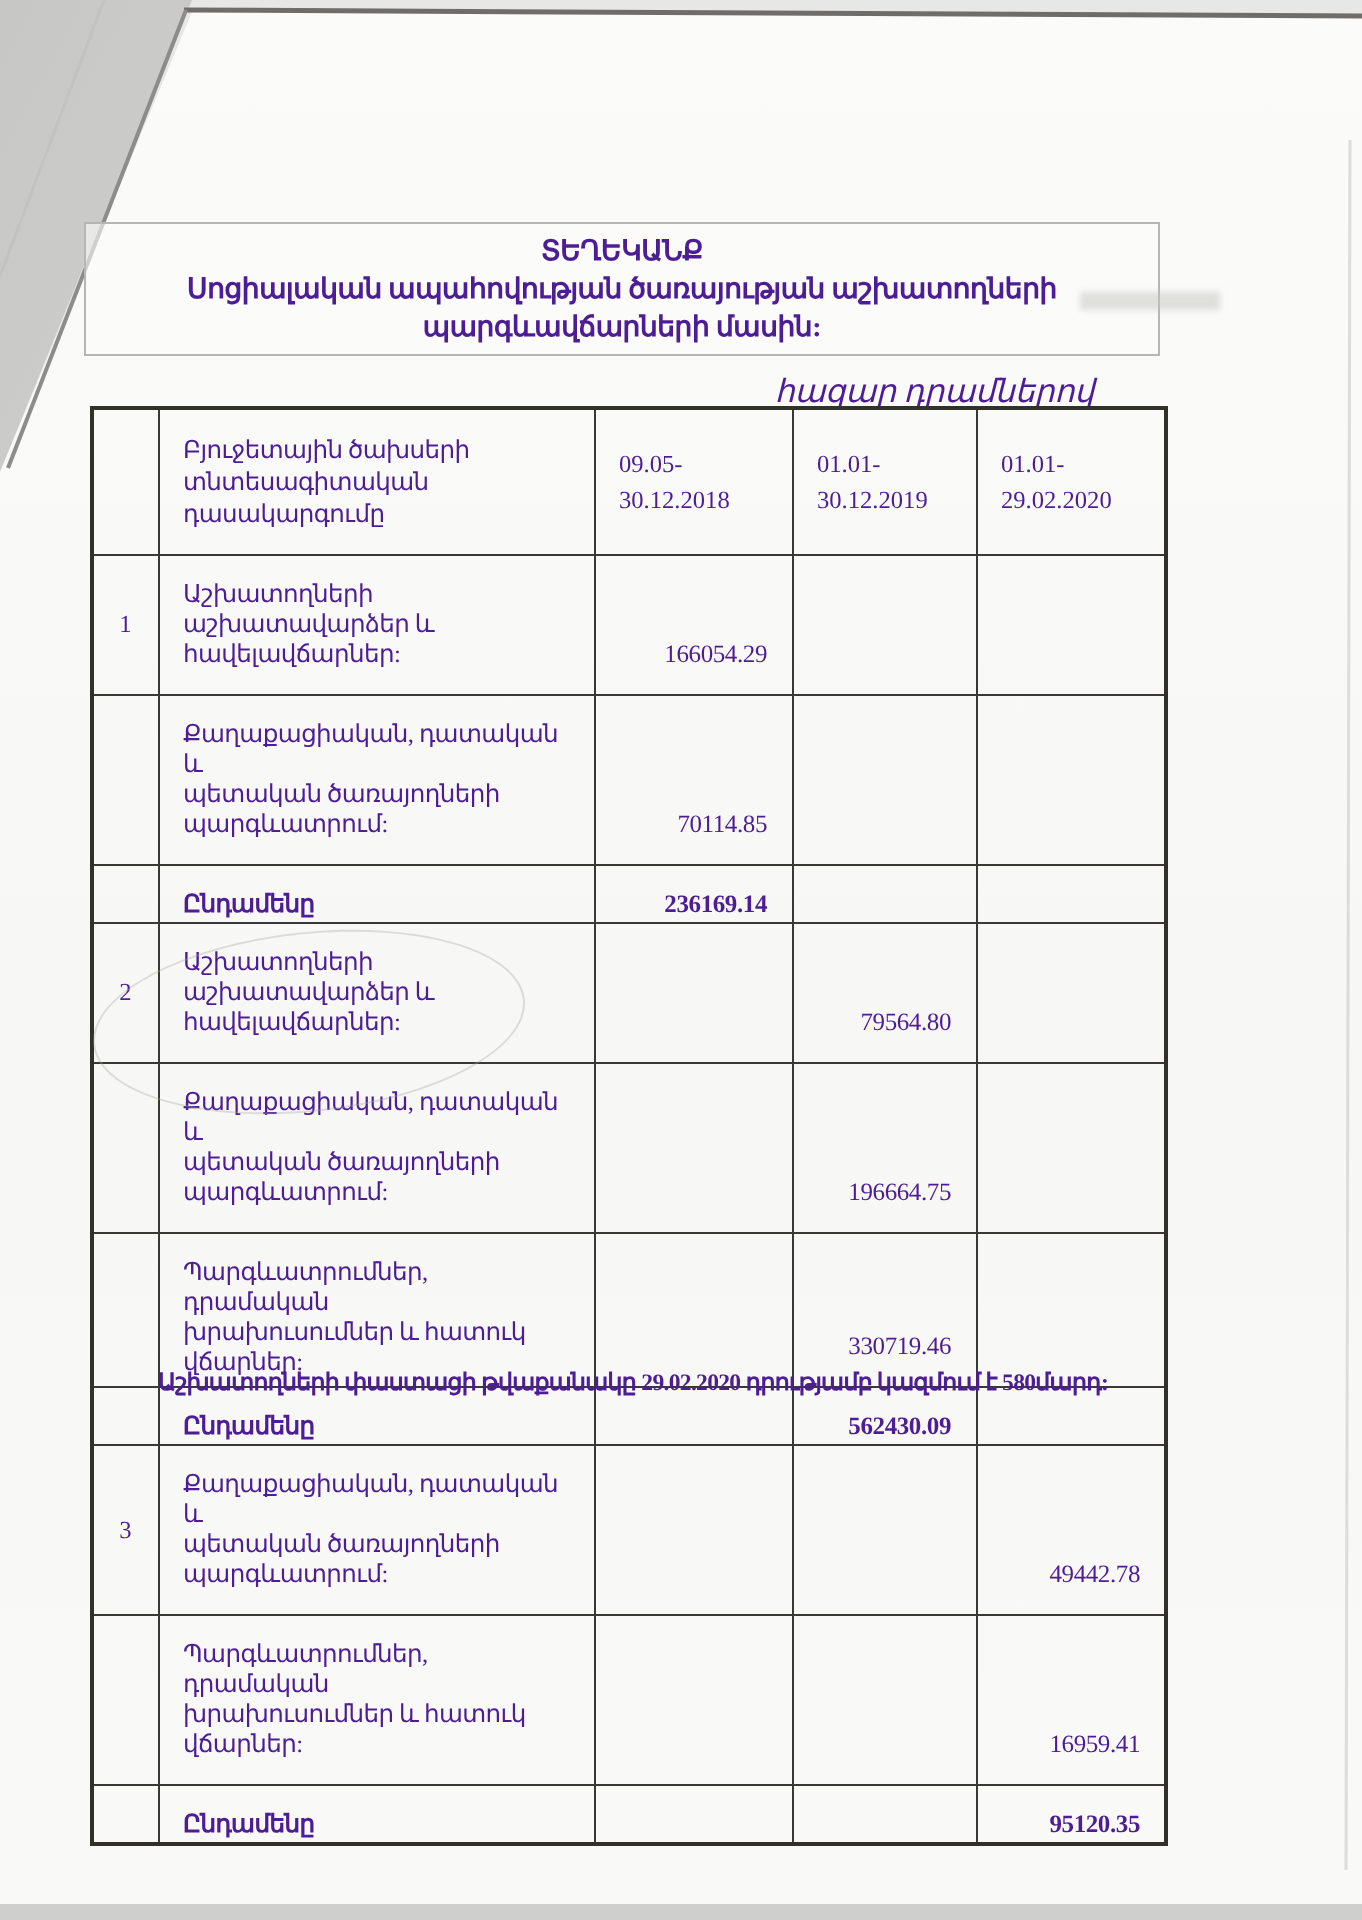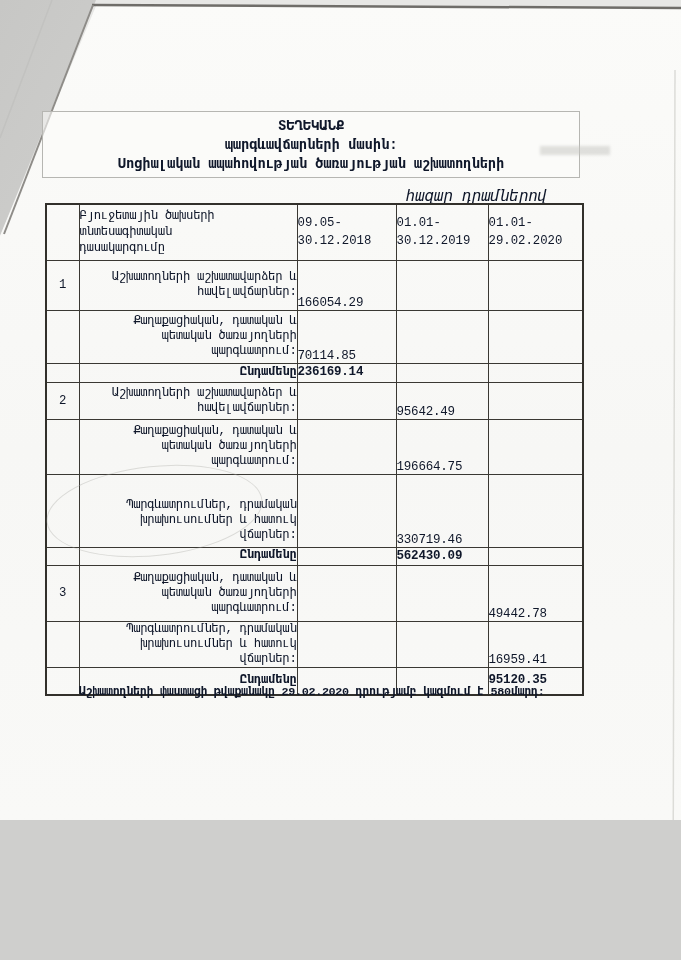--- a/index.html
+++ b/index.html
@@ -1,20 +1,20 @@
 <!DOCTYPE html>
 <html><head>
 <meta charset="utf-8">
 <style>
   html,body{margin:0;padding:0;background:#cfcfcd;}
   .scene{
-    position:relative;width:681px;height:820px;overflow:hidden;
+    position:relative;width:681px;height:952px;overflow:hidden;
     background:#e7e7e5;
-    font-family:Liberation Mono, monospace;
-    color:#0f172a;
+    font-family:Liberation Serif, serif;
+    color:#4c1d95;
   }
   
   .corner-shade{
     position:absolute;inset:0;z-index:0;
     background:linear-gradient(118deg,#c7c7c5 0%,#d8d8d6 45%,#e4e4e2 100%);
     clip-path:polygon(0 0,96px 0,0 236px);
   }
   
   .paper{
     position:absolute;inset:0;z-index:1;
@@ -38,21 +38,21 @@
   }
 
   table.report{
     position:absolute;left:45px;top:203px;width:537px;
     border-collapse:collapse;table-layout:fixed;
     font-size:12.3px;
   }
   table.report{border:2.2px solid #32302b;}
   table.report td,table.report th{
     border:1.5px solid #3a3833;
-    padding:0;overflow:hidden;
+    padding:12px;overflow:hidden;
     font-weight:normal;
   }
   col.c-num{width:33px;}
   col.c-label{width:218px;}
   col.c-p1{width:99px;}
   col.c-p2{width:92px;}
   col.c-p3{width:95px;}
 
   tr.hdr{height:56px;}
   tr.h50{height:50px;} tr.h53{height:53px;} tr.h19{height:19px;}
@@ -63,26 +63,26 @@
   th.classification{
     text-align:left;vertical-align:middle;padding-left:6px;
     font-weight:bold;white-space:pre-line;line-height:16px;letter-spacing:-0.3px;
   }
   th.period{
     text-align:left;vertical-align:middle;font-weight:bold;
     white-space:pre-line;line-height:18px;
   }
   td.cell-num{text-align:center;vertical-align:middle;}
   td.cell-label{
-    text-align:right;vertical-align:middle;padding:2px 4px 2px 6px;
+    text-align:left;vertical-align:middle;padding:2px 4px 2px 6px;
     white-space:pre-line;line-height:15px;letter-spacing:-0.3px;margin-left:10px;
   }
   td.cell-label.vb{vertical-align:bottom;padding-bottom:4px;}
   td.cell-val{
-    vertical-align:bottom;
+    text-align:right;vertical-align:bottom;
     padding:0 5px 3px 0;font-size:12.5px;letter-spacing:-0.2px;margin-left:12px;
   }
   tr.total td.cell-label,tr.total td.cell-val{
     font-weight:bold;vertical-align:middle;padding-bottom:1px;
   }
 
   .footer-note{
     position:absolute;left:79px;top:684px;width:560px;
     font-size:11.8px;font-weight:bold;letter-spacing:-0.35px;white-space:nowrap;
   }
@@ -111,22 +111,22 @@
     <line x1="92" y1="5" x2="681" y2="8" stroke="#6f6d69" stroke-width="2.5"></line>
     <line x1="93" y1="5" x2="4" y2="234" stroke="#8e8c88" stroke-width="2"></line>
     <line x1="52" y1="0" x2="0" y2="138" stroke="#c2c2c0" stroke-width="1.5"></line>
     <line x1="675" y1="70" x2="673" y2="935" stroke="#dcdcd8" stroke-width="1.5"></line>
   </svg>
 
   <div class="content">
 
     <div class="title-box">
       <div class="title-line">ՏԵՂԵԿԱՆՔ</div>
+      <div class="title-line">Սոցիալական ապահովության ծառայության աշխատողների</div>
       <div class="title-line">պարգևավճարների մասին:</div>
-      <div class="title-line">Սոցիալական ապահովության ծառայության աշխատողների</div>
     </div>
 
     <div class="ink-ghost"></div>
 
     <div class="units-note">հազար դրամներով</div>
 
     <table class="report">
       <colgroup>
         <col class="c-num">
           <col class="c-label">
@@ -171,21 +171,21 @@
           <td class="cell-label">Ընդամենը</td>
           <td class="cell-val">236169.14</td>
           <td class="cell-val"></td>
           <td class="cell-val"></td>
         </tr>
         <tr class="h37">
           <td class="cell-num">2</td>
           <td class="cell-label">Աշխատողների աշխատավարձեր և
 հավելավճարներ:</td>
           <td class="cell-val"></td>
-          <td class="cell-val">95642.49</td>
+          <td class="cell-val">79564.80</td>
           <td class="cell-val"></td>
         </tr>
         <tr class="h55">
           <td class="cell-num"></td>
           <td class="cell-label">Քաղաքացիական, դատական և
 պետական ծառայողների
 պարգևատրում:</td>
           <td class="cell-val"></td>
           <td class="cell-val">196664.75</td>
           <td class="cell-val"></td>

